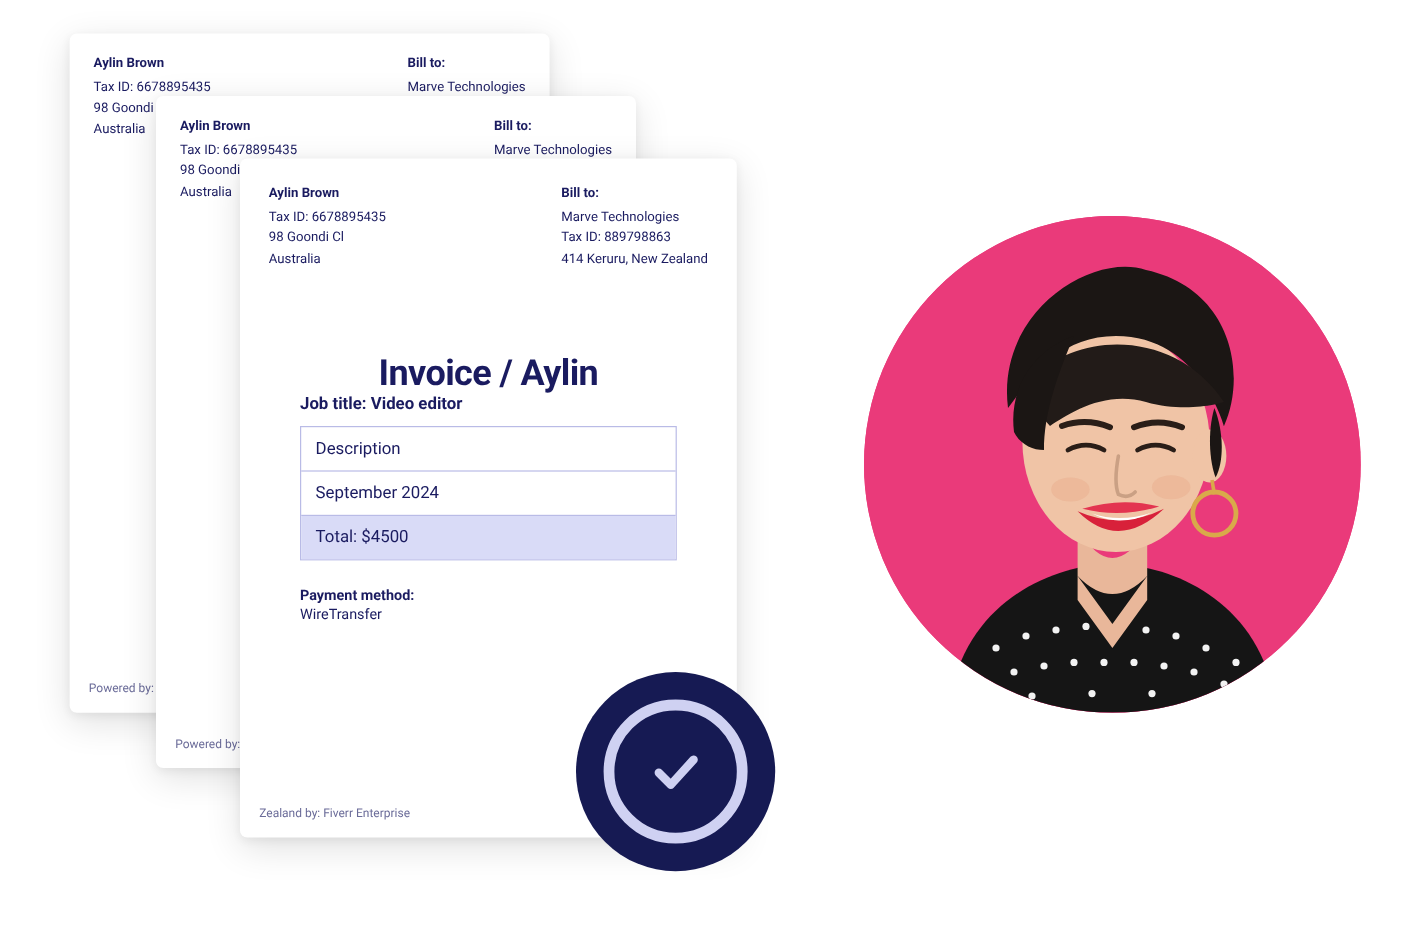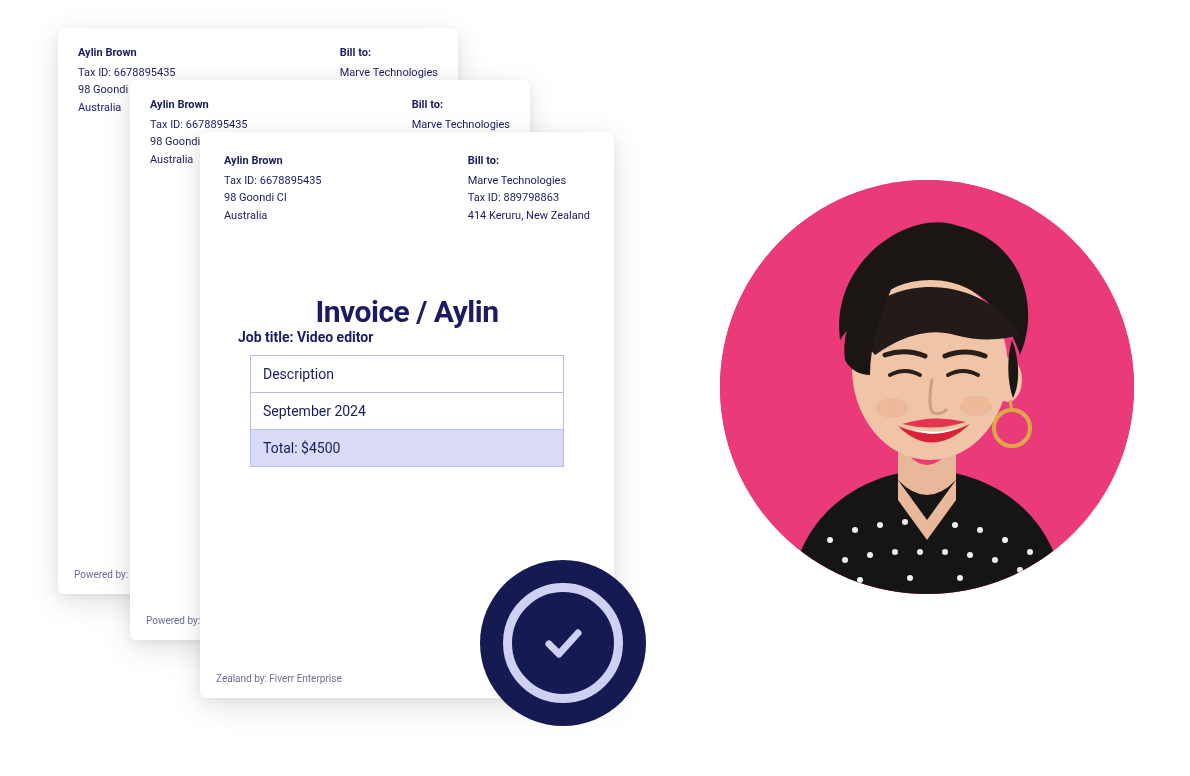--- a/index.html
+++ b/index.html
@@ -59,21 +59,21 @@
     font-size: 30px;
     font-weight: 700;
     color: #1a1b60;
     margin-top: 70px;
     letter-spacing: -0.5px;
   }
   .job-title {
     font-size: 14px;
     font-weight: 700;
     color: #1a1b60;
-    margin: 0 26px 10px 14px;
+    margin: 0 26px 10px 26px;
   }
   .invoice-table {
     margin: 0 26px;
     border: 1px solid #b9bbe6;
   }
   .invoice-table .row {
     padding: 10px 12px;
     font-size: 14px;
     color: #1a1b60;
     border-bottom: 1px solid #b9bbe6;
@@ -188,20 +188,24 @@
     <div class="invoice-title">Invoice / Aylin</div>
 
     <div class="job-title">Job title: Video editor</div>
 
     <div class="invoice-table">
       <div class="row">Description</div>
       <div class="row">September 2024</div>
       <div class="row total-row">Total: $4500</div>
     </div>
 
+    <div class="payment-block">
+      <div class="label">Payment method:</div>
+      <div>WireTransfer</div>
+    </div>
 
     <div class="powered">Zealand by: Fiverr Enterprise</div>
   </div>
 
   <div class="badge">
     <div class="ring">
       <svg width="56" height="56" viewBox="0 0 56 56">
         <path d="M14 29 L24 39 L43 18" fill="none" stroke="#cfd1f2" stroke-width="7" stroke-linecap="round" stroke-linejoin="round"></path>
       </svg>
     </div>

